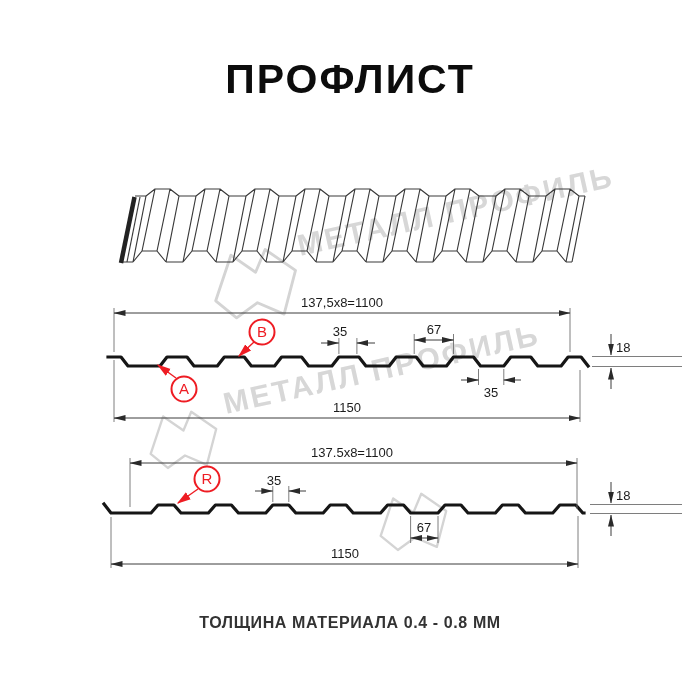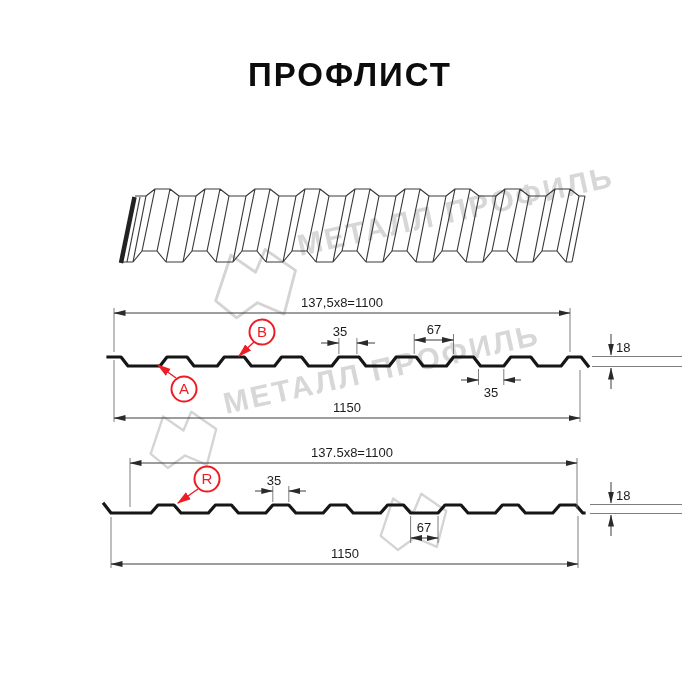--- a/index.html
+++ b/index.html
@@ -1,19 +1,19 @@
 <!DOCTYPE html>
 <html><head>
 <meta charset="utf-8">
 <style>
   html,body{margin:0;padding:0;background:#fff;}
   #stage{position:relative;width:700px;height:700px;background:#fff;overflow:hidden;
          font-family:"Liberation Sans",sans-serif;}
   .title{position:absolute;left:0;top:56px;width:700px;text-align:center;
-         font-size:33px;font-weight:bold;letter-spacing:2px;color:#0c0c0c;}
+         font-size:41px;font-weight:bold;letter-spacing:2px;color:#0c0c0c;}
   .subtitle{position:absolute;left:0;top:100px;width:700px;text-align:center;
          font-size:18px;font-weight:bold;letter-spacing:.5px;color:#2f2f2f;}
   .footer{position:absolute;left:0;top:614px;width:700px;text-align:center;
          font-size:16px;font-weight:bold;letter-spacing:.6px;color:#333;}
   svg{position:absolute;left:0;top:0;}
   .pl{fill:none;stroke:#161616;stroke-width:3.2;stroke-linejoin:round;stroke-linecap:square;}
   .dl{stroke:#3c3c3c;stroke-width:1;fill:none;}
   .xl{stroke:#6f6f6f;stroke-width:.9;fill:none;}
   .dt{font-family:"Liberation Sans",sans-serif;font-size:13px;fill:#1c1c1c;}
   .sheet{fill:none;stroke:#3a3a3a;stroke-width:1.15;stroke-linejoin:round;}
@@ -122,13 +122,14 @@
       <path class="xl" d="M111,517 V568 M578,516 V568"></path>
       <line class="dl" x1="111" y1="564" x2="578" y2="564" marker-start="url(#mA)" marker-end="url(#mA)"></line>
       <text class="dt" x="345" y="558" text-anchor="middle">1150</text>
 
       <line class="redline" x1="198" y1="489" x2="178" y2="503" marker-end="url(#mRed)"></line>
       <circle class="redcirc" cx="207" cy="479" r="12.5"></circle>
       <text class="redtxt" x="207" y="484" text-anchor="middle">R</text>
     </g>
   </svg>
 
+  <div class="footer">ТОЛЩИНА МАТЕРИАЛА 0.4 - 0.8 ММ</div>
 </div>
 
 </body></html>

